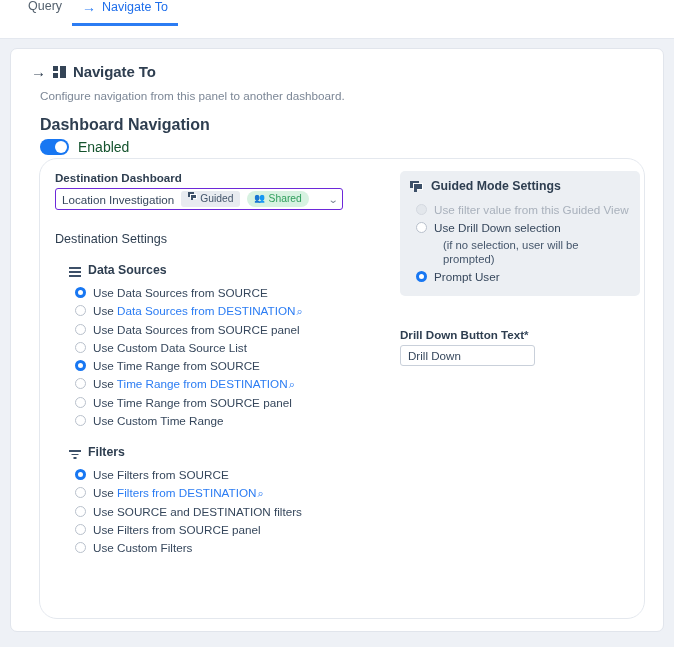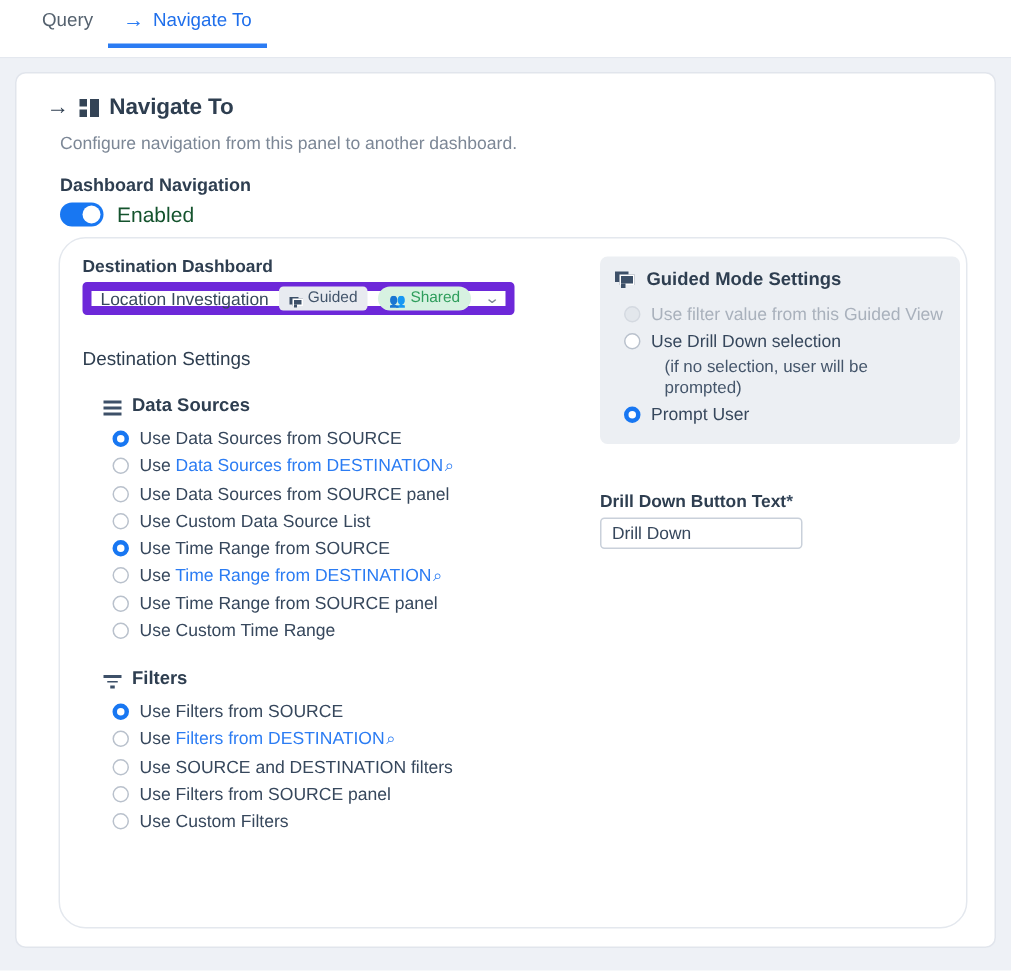--- a/index.html
+++ b/index.html
@@ -14,21 +14,21 @@
     font-size: 12px;
     color: #2c3e50;
     overflow: hidden;
   }
 
   
   .tabbar {
     height: 39px;
     background: #ffffff;
     display: flex;
-    align-items: center;
+    align-items: flex-start;
     padding-left: 18px;
     box-sizing: border-box;
     border-bottom: 1px solid #e4e8ef;
   }
   .tab {
     display: flex;
     align-items: center;
     gap: 6px;
     font-size: 12.5px;
     color: #54616e;
@@ -94,21 +94,21 @@
   .grid-ico i.c { left: 0;   top: 7px; width: 5px;  height: 5px; }
 
   .panel-sub {
     margin: 9px 0 0 29px;
     font-size: 11.7px;
     color: #7c8796;
   }
 
   .dash-nav-label {
     margin: 14px 0 0 29px;
-    font-size: 12px;
+    font-size: 16px;
     font-weight: bold;
     color: #2e3e50;
   }
   .toggle-row {
     display: flex;
     align-items: center;
     gap: 9px;
     margin: 5px 0 0 29px;
   }
   .toggle {
@@ -165,36 +165,36 @@
     font-size: 11.6px;
     font-weight: bold;
     color: #2e3e50;
     margin: 12px 0 4px 0;
   }
   .req-star { color: #3d4f63; font-weight: bold; }
 
   
   .select-ctl {
     height: 22px;
-    border: 6px solid #6d28d9;
+    border: 1px solid #6d28d9;
     border-radius: 3px;
     background: #ffffff;
     display: flex;
     align-items: center;
     width: 288px;
     box-sizing: border-box;
     padding: 0 5px 0 6px;
     cursor: pointer;
     font-size: 11.6px;
     color: #36475c;
   }
   .select-ctl .selval { white-space: nowrap; }
   .chip {
     display: inline-flex;
-    align-items: flex-end;
+    align-items: flex-start;
     gap: 3px;
     border-radius: 9px;
     font-size: 10.3px;
     padding: 1px 7px;
     margin-left: 7px;
     line-height: 1.35;
     white-space: nowrap;
   }
   .chip.guided {
     background: #e8ebf0;

